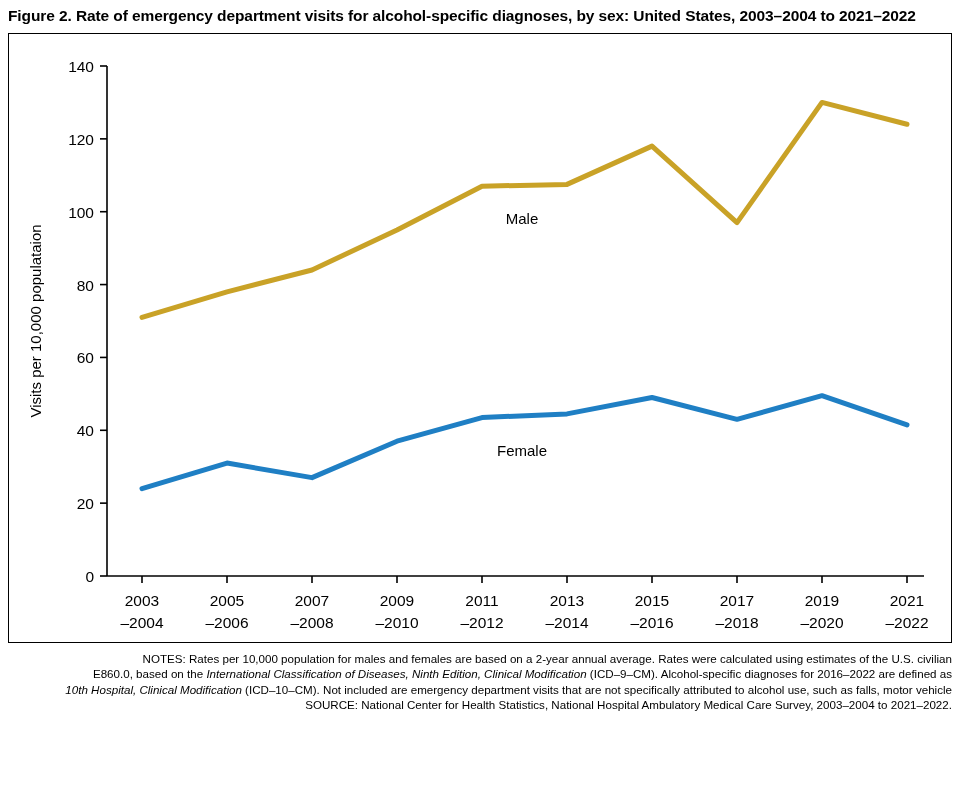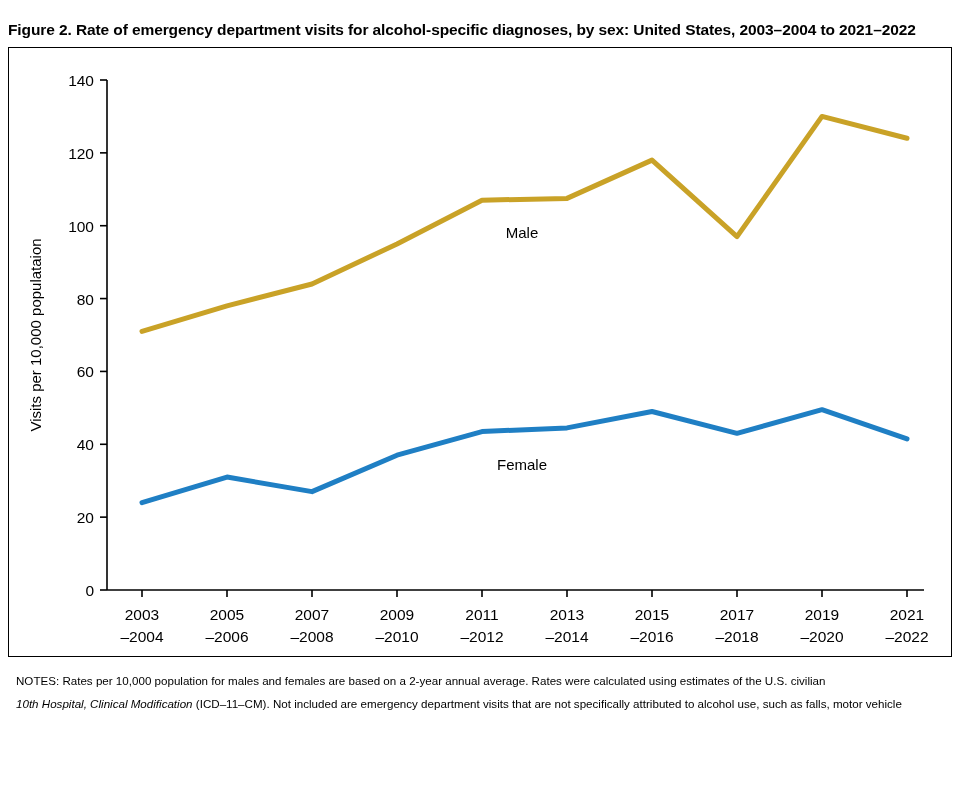--- a/index.html
+++ b/index.html
@@ -19,42 +19,43 @@
     height: 808px;
     box-sizing: border-box;
     padding: 6px 8px 4px 8px;
     display: flex;
     flex-direction: column;
   }
   .fig-title {
     font-size: 15.5px;
     font-weight: bold;
     line-height: 1.28;
-    margin: 14px 0 7px 0;
+    margin: 0 0 7px 0;
     letter-spacing: -0.1px;
   }
   .chart-frame {
     border: 1px solid #000000;
     box-sizing: border-box;
     width: 944px;
     height: 610px;
     position: relative;
     background: #ffffff;
   }
   .plot-svg {
     display: block;
   }
   .notes {
     margin-top: 8px;
     font-size: 11.6px;
     line-height: 1.33;
     color: #000000;
   }
   .notes p {
-    margin: 8px;
+    margin: 0;
+    text-align: right;
   }
   .notes em { font-style: italic; }
   .axis-label {
     font-size: 15px;
   }
   .tick-text {
     font-size: 15.5px;
   }
   .series-label {
     font-size: 15px;
@@ -150,16 +151,18 @@
       <polyline id="series-male" fill="none" stroke-width="5" stroke-linejoin="round" stroke-linecap="round" points="133,283.36 218,257.86 303,236.00 388,195.93 473,152.21 558,150.39 643,112.14 728,188.64 813,68.43 898,90.29" stroke="#c9a227"></polyline>
       <polyline id="series-female" fill="none" stroke-width="5" stroke-linejoin="round" stroke-linecap="round" points="133,454.57 218,429.07 303,443.64 388,407.21 473,383.54 558,379.89 643,363.50 728,385.36 813,361.68 898,390.82" stroke="#1f7fc4"></polyline>
 
       <text class="series-label" x="513" y="190" text-anchor="middle" font-family="Liberation Sans, sans-serif">Male</text>
       <text class="series-label" x="513" y="422" text-anchor="middle" font-family="Liberation Sans, sans-serif">Female</text>
     </svg>
   </div>
 
   <div class="notes">
     <p><span>NOTES: Rates per 10,000 population for males and females are based on a 2-year annual average. Rates were calculated using estimates of the U.S. civilian</span></p>
-    <p><em>10th Hospital, Clinical Modification</em><span> (ICD–11–CM). Not included are emergency department visits that are not specifically attributed to alcohol use, such as falls, motor vehicle</span></p>
+    <p><span>E860.0, based on the </span><em>International Classification of Diseases, Ninth Edition, Clinical Modification</em><span> (ICD–9–CM). Alcohol-specific diagnoses for 2016–2022 are defined as</span></p>
+    <p><em>10th Hospital, Clinical Modification</em><span> (ICD–10–CM). Not included are emergency department visits that are not specifically attributed to alcohol use, such as falls, motor vehicle</span></p>
+    <p>SOURCE: National Center for Health Statistics, National Hospital Ambulatory Medical Care Survey, 2003–2004 to 2021–2022.</p>
   </div>
 
 </div>
 
 </body></html>

